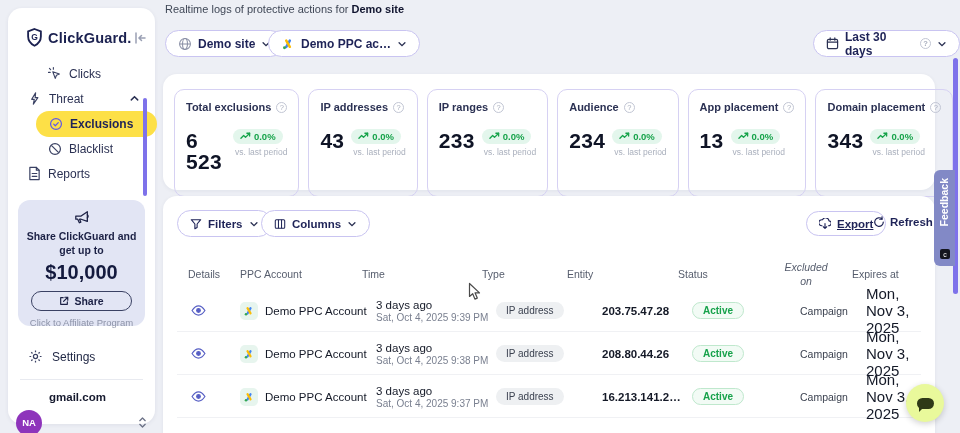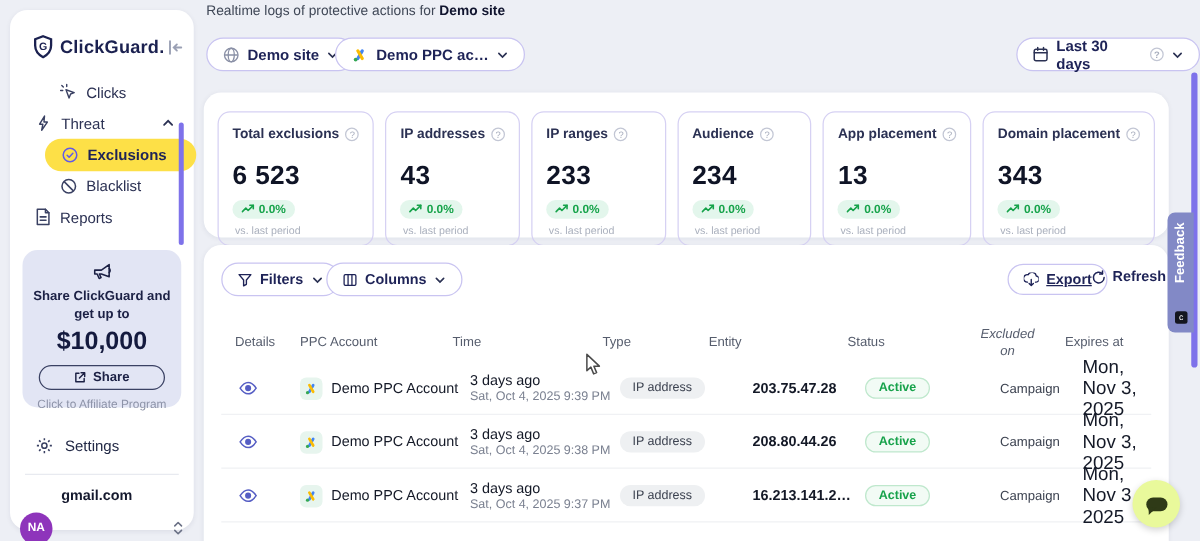--- a/index.html
+++ b/index.html
@@ -46,21 +46,21 @@
           border-radius:999px; display:flex; align-items:center; gap:6px; padding:0 12px;
           font-size:12px; font-weight:600; color:#1e2357; cursor:pointer; }
 
   
   .stats-wrap { position:absolute; left:163px; top:74px; width:772px; height:116px; background:#fff;
                 border-radius:14px; box-shadow:0 1px 4px rgba(25,28,70,.06);
                 display:flex; gap:9px; padding:15px 11px; }
   .stat-card { border:1px solid #d6d1f3; border-radius:10px; padding:11px 11px; height:108px; }
   .stat-label-row { display:flex; align-items:center; gap:5px; }
   .stat-label { font-size:11px; font-weight:700; color:#2b3153; white-space:nowrap; }
-  .stat-value-row { display:flex; align-items:flex-start; gap:7px; margin-top:13px;flex-direction:column; }
+  .stat-value-row { display:flex; align-items:flex-start; gap:7px; margin-top:13px; }
   .stat-value { font-size:21px; font-weight:700; color:#0f1426; letter-spacing:.3px; line-height:1; margin-top:4px; }
   .stat-delta { display:inline-flex; align-items:center; gap:3px; background:#e3f6ec; color:#16a34a;
                 font-size:9.5px; font-weight:700; border-radius:999px; padding:2px 7px; }
   .stat-sub { display:block; font-size:8.5px; color:#aab0bd; margin-top:3px; padding-left:2px; white-space:nowrap; }
   .help { width:11px; height:11px; border-radius:50%; border:1px solid #c2c6d4; color:#a7adbd;
           font-size:7.5px; display:inline-flex; align-items:center; justify-content:center; flex:none; }
 
   
   .table-wrap { position:absolute; left:163px; top:196px; width:772px; height:250px; background:#fff;
                 border-radius:14px 14px 0 0; box-shadow:0 1px 4px rgba(25,28,70,.06); }

